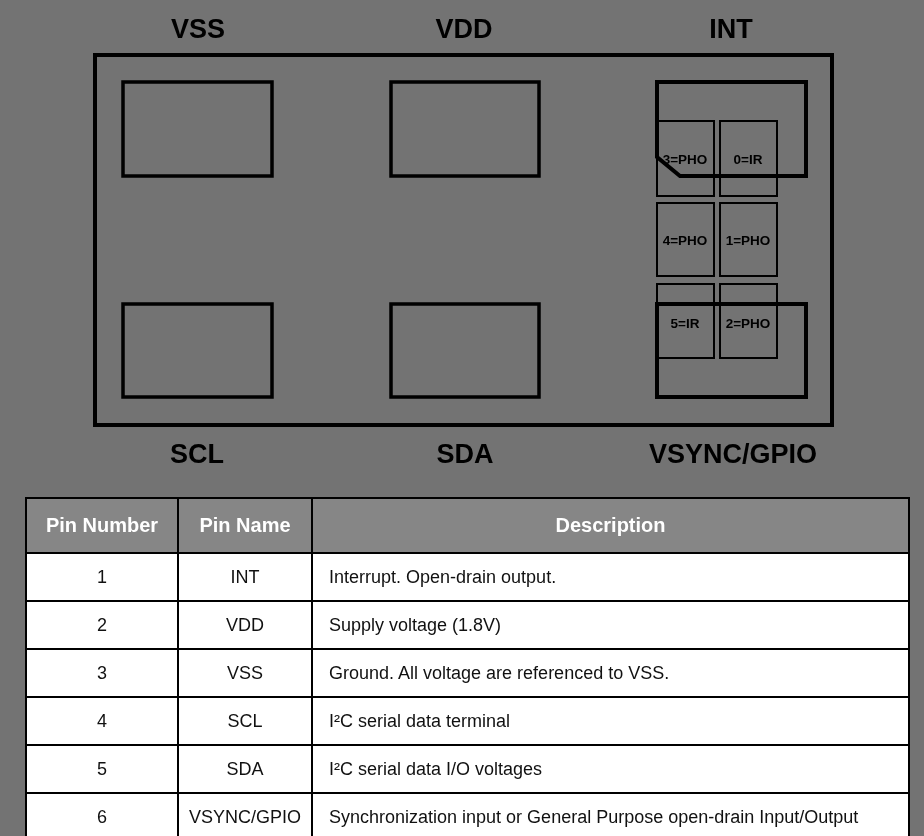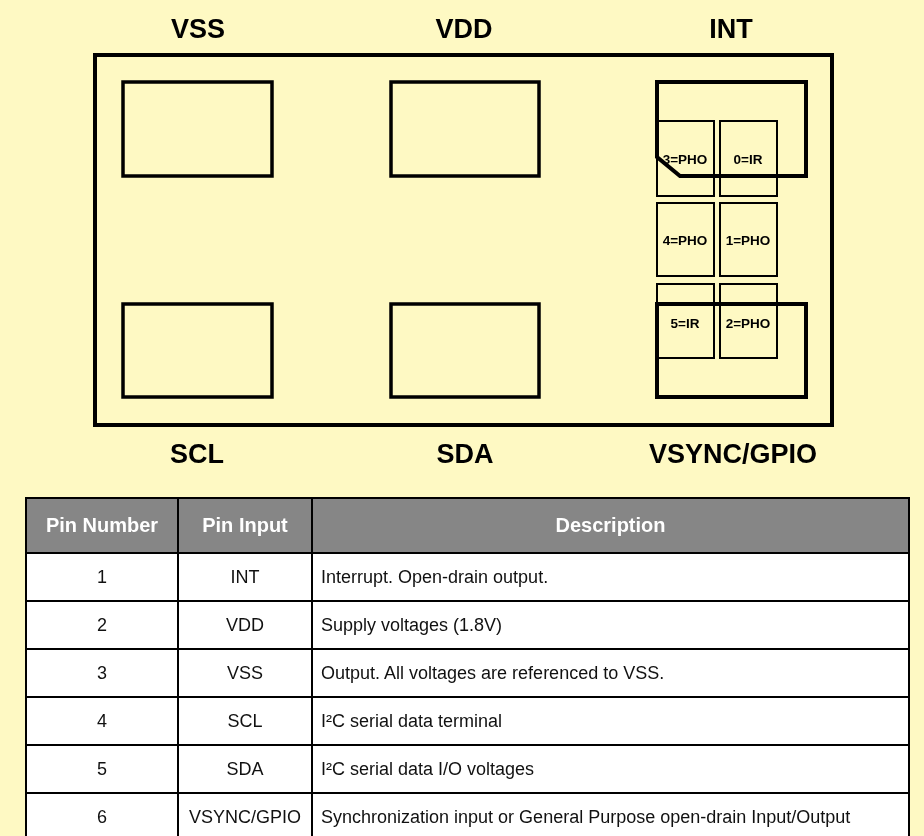--- a/index.html
+++ b/index.html
@@ -5,21 +5,21 @@
   html, body {
     margin: 0;
     padding: 0;
     background: #ffffff;
     font-family: "Liberation Sans", sans-serif;
   }
   .page {
     position: relative;
     width: 924px;
     height: 836px;
-    background: #fef9c3;
+    background: #737373;
     overflow: hidden;
   }
   
   .figure-svg {
     position: absolute;
     top: 0;
     left: 0;
   }
   .outline {
     fill: none;
@@ -62,21 +62,21 @@
     height: 44px;
     border: 2px solid #000000;
     vertical-align: middle;
     background: #ffffff;
   }
   .pin-table td.center {
     text-align: center;
   }
   .pin-table td.desc {
     text-align: left;
-    padding-left: 8px;
+    padding-left: 16px;
   }
 </style>
 </head>
 <body>
 
 <div class="page">
 
   <svg class="figure-svg" width="924" height="480" viewBox="0 0 924 480">
 
     <text class="pin-label" x="198" y="38" text-anchor="middle">VSS</text>
@@ -113,39 +113,39 @@
 
   <table class="pin-table">
     <colgroup>
       <col style="width:152px">
       <col style="width:134px">
       <col style="width:597px">
     </colgroup>
     <thead>
       <tr>
         <th>Pin Number</th>
-        <th>Pin Input</th>
+        <th>Pin Name</th>
         <th>Description</th>
       </tr>
     </thead>
     <tbody>
       <tr>
         <td class="center">1</td>
         <td class="center">INT</td>
         <td class="desc">Interrupt. Open-drain output.</td>
       </tr>
       <tr>
         <td class="center">2</td>
         <td class="center">VDD</td>
-        <td class="desc">Supply voltages (1.8V)</td>
+        <td class="desc">Supply voltage (1.8V)</td>
       </tr>
       <tr>
         <td class="center">3</td>
         <td class="center">VSS</td>
-        <td class="desc">Output. All voltages are referenced to VSS.</td>
+        <td class="desc">Ground. All voltage are referenced to VSS.</td>
       </tr>
       <tr>
         <td class="center">4</td>
         <td class="center">SCL</td>
         <td class="desc">I²C serial data terminal</td>
       </tr>
       <tr>
         <td class="center">5</td>
         <td class="center">SDA</td>
         <td class="desc">I²C serial data I/O voltages</td>

